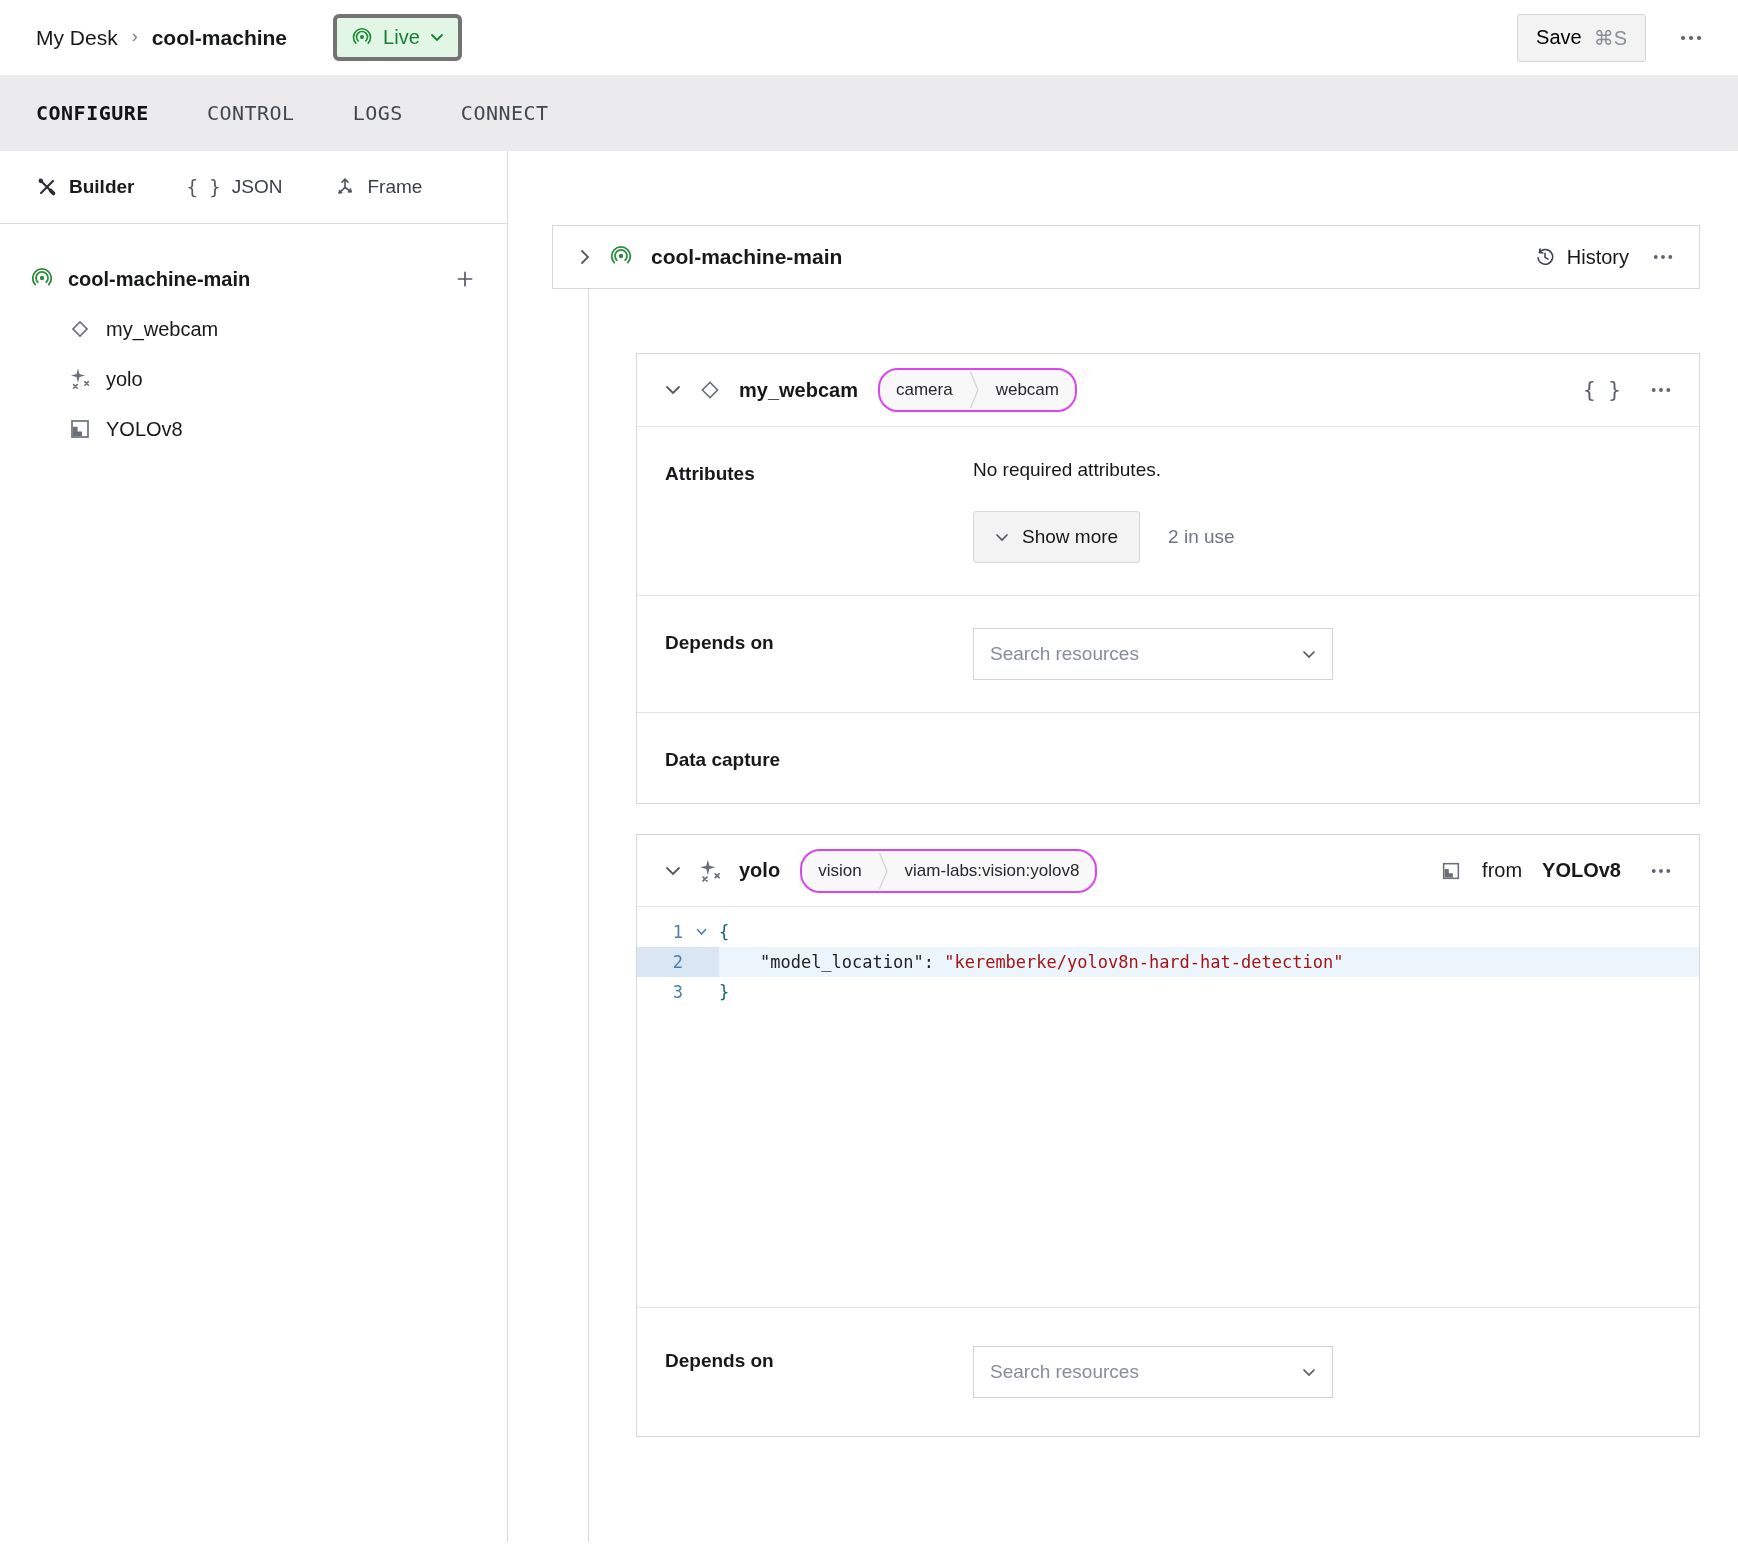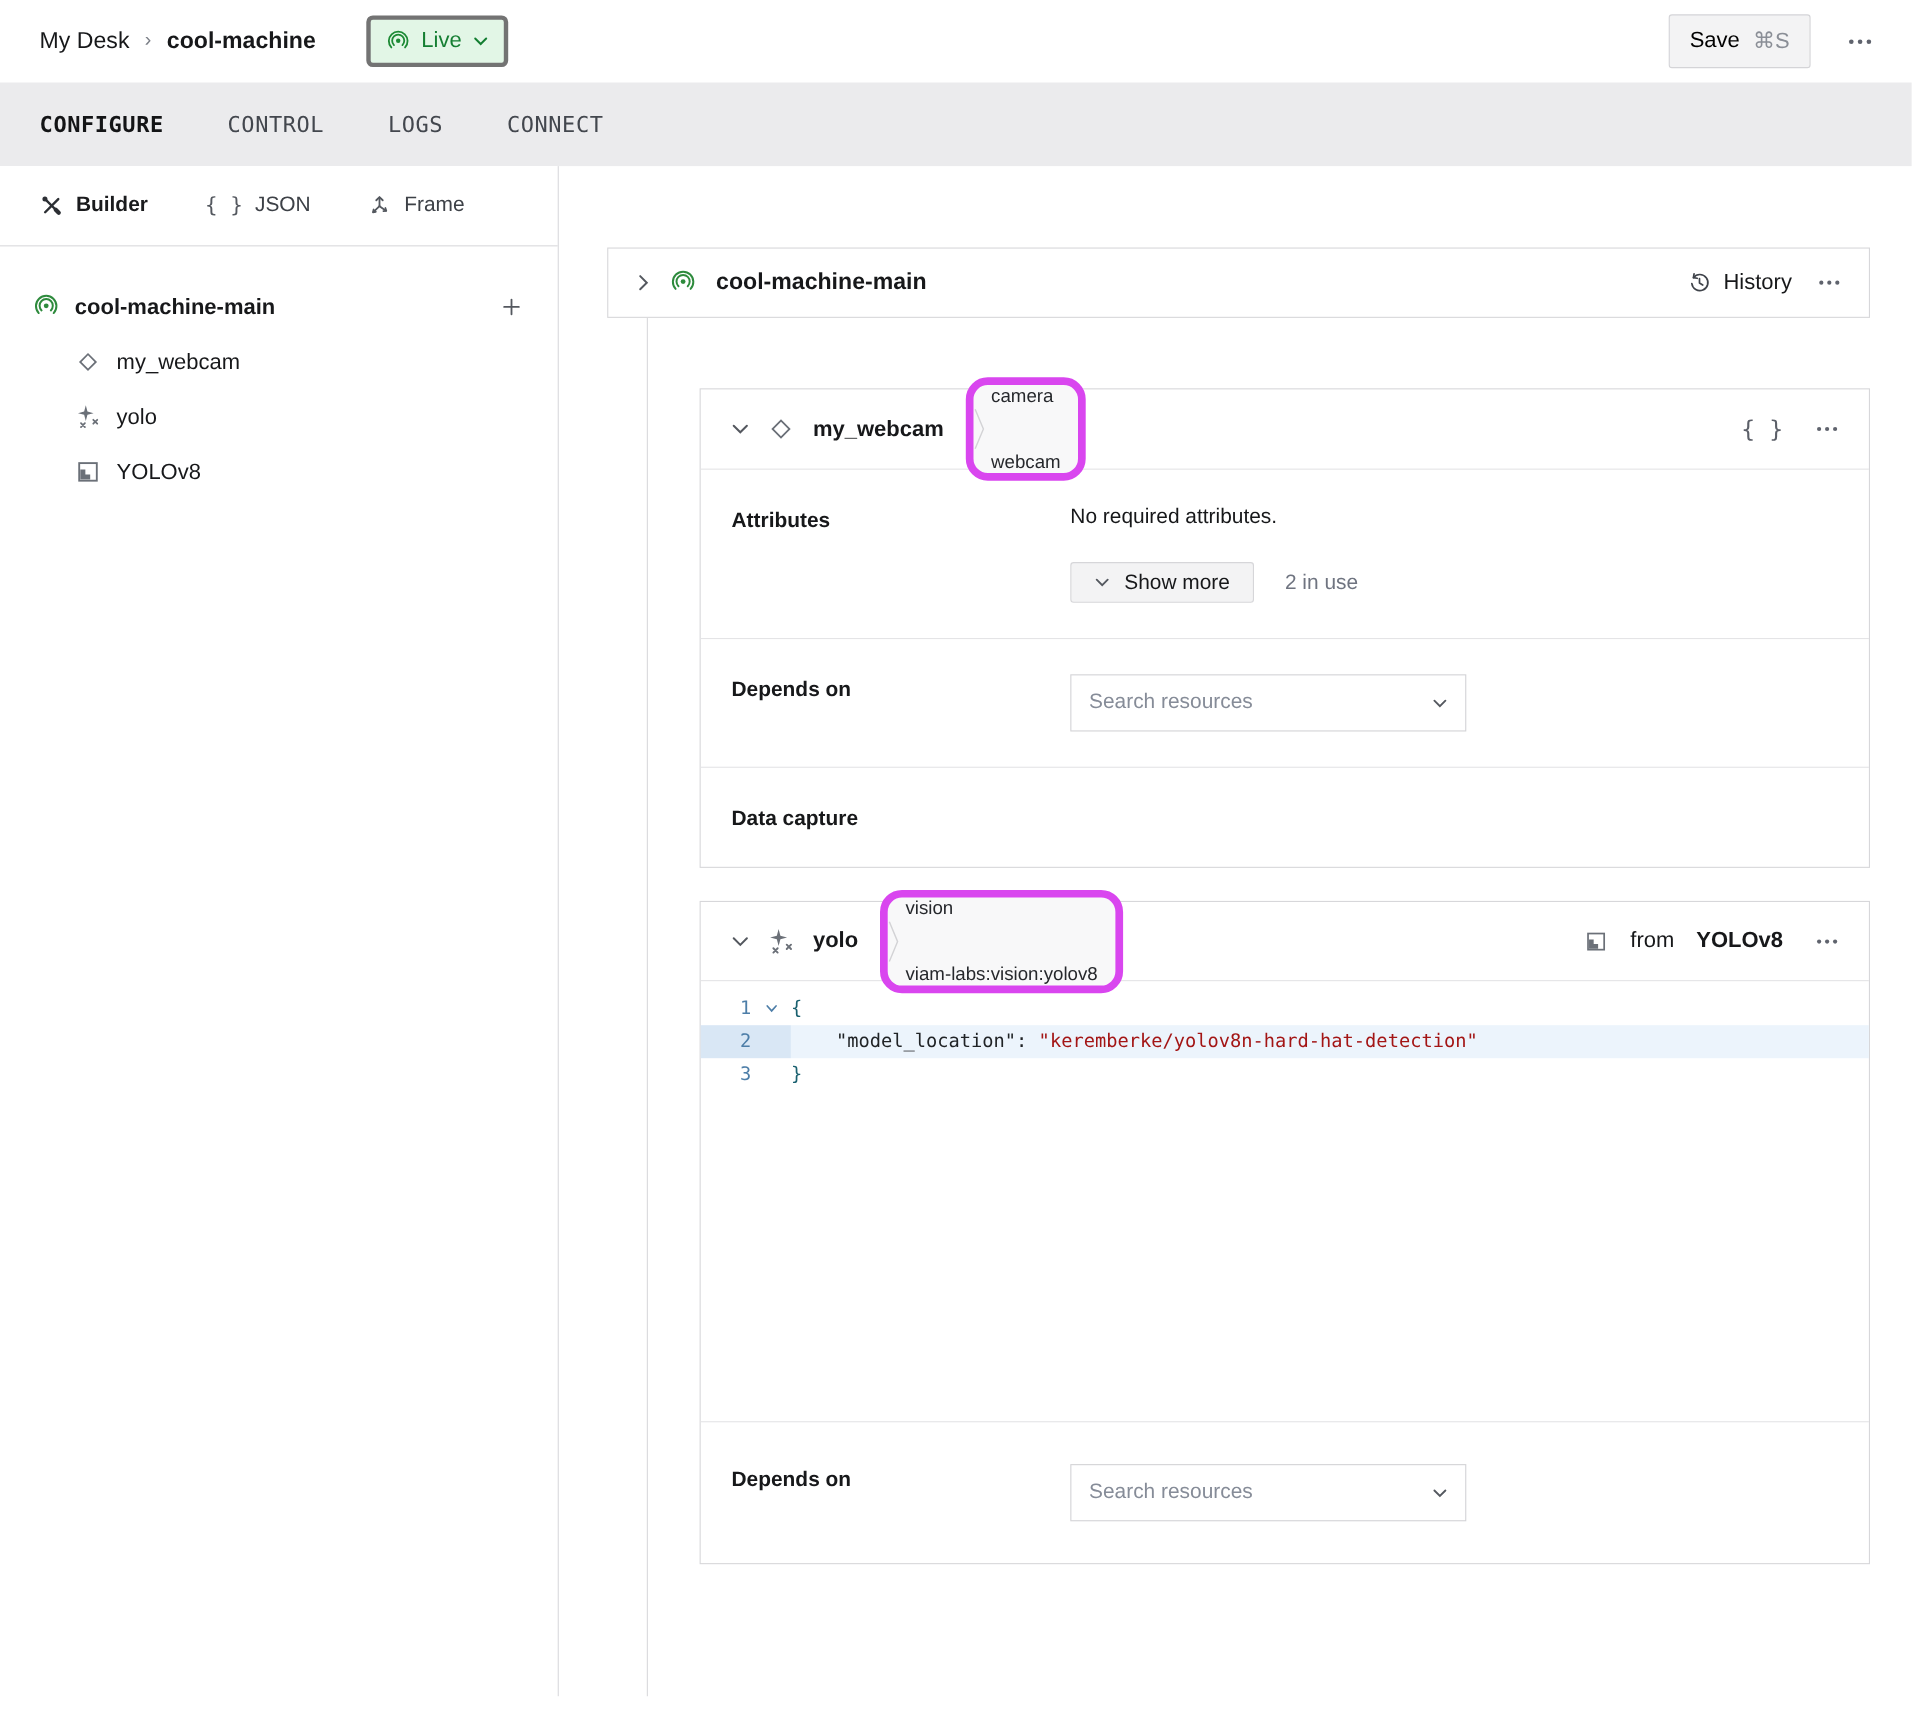--- a/index.html
+++ b/index.html
@@ -51,35 +51,35 @@
   .ph-right { margin-left:auto; display:flex; gap:24px; }
   .history-btn { display:flex; align-items:center; gap:11px; font-size:20px; cursor:pointer;
     background:none; border:none; color:#17181a; }
 
   .group { margin-left:36px; border-left:1px solid #d9d9dc; padding:64px 0 0 47px; height:100%; }
 
   .card { border:1px solid #d7d7da; background:#fff; margin-bottom:30px; }
   .card-header { height:72px; display:flex; align-items:center; padding:0 28px; gap:16px; }
   .card-name { font-size:20px; font-weight:bold; }
   .chev-btn { background:none; border:none; display:flex; cursor:pointer; }
-  .pill { display:flex; align-items:stretch; border:7px solid #d946ef; border-radius:20px;
-    background:#f8f8f9; overflow:hidden; margin-left:4px;flex-direction:column; }
+  .pill { display:flex; align-items:stretch; border:2px solid #d946ef; border-radius:20px;
+    background:#f8f8f9; overflow:hidden; margin-left:4px; }
   .pill span { display:flex; align-items:center; padding:0 16px; font-size:17px; color:#26282c; }
   .card-actions { margin-left:auto; display:flex; align-items:center; gap:30px; }
   .braces-btn { background:none; border:none; font-family:"DejaVu Sans Mono", monospace;
     font-size:21px; color:#5b5f68; cursor:pointer; }
   .from-module { display:flex; align-items:center; gap:20px; font-size:20px; }
   .from-module b { font-weight:bold; }
 
   .row { display:grid; grid-template-columns:308px 1fr; padding:32px 28px;
     border-top:1px solid #e4e4e6; align-items:start; }
   .row-label { font-size:19px; font-weight:bold; padding-top:4px; }
   .row-note { font-size:19px; color:#17181a; padding-top:4px; }
   .inline-actions { display:flex; align-items:center; gap:28px; margin-top:30px; }
-  .btn { display:inline-flex; align-items:center; gap:13px; height:37px; padding:0 21px;
+  .btn { display:inline-flex; align-items:center; gap:13px; height:52px; padding:0 21px;
     background:#f3f3f4; border:1px solid #d6d6d9; border-radius:3px; font-size:19px;
     color:#17181a; cursor:pointer; font-family:"Liberation Sans", sans-serif; }
   .muted { color:#6f7480; font-size:19px; }
   .select { width:360px; height:52px; border:1px solid #d3d3d6; background:#fff; display:flex;
     align-items:center; justify-content:space-between; padding:0 16px; cursor:pointer; }
   .select .placeholder { color:#868c98; font-size:19px; }
 
   
   .editor { height:400px; padding-top:10px; font-family:"DejaVu Sans Mono", monospace;
     font-size:17px; line-height:30px; border-top:none; }

